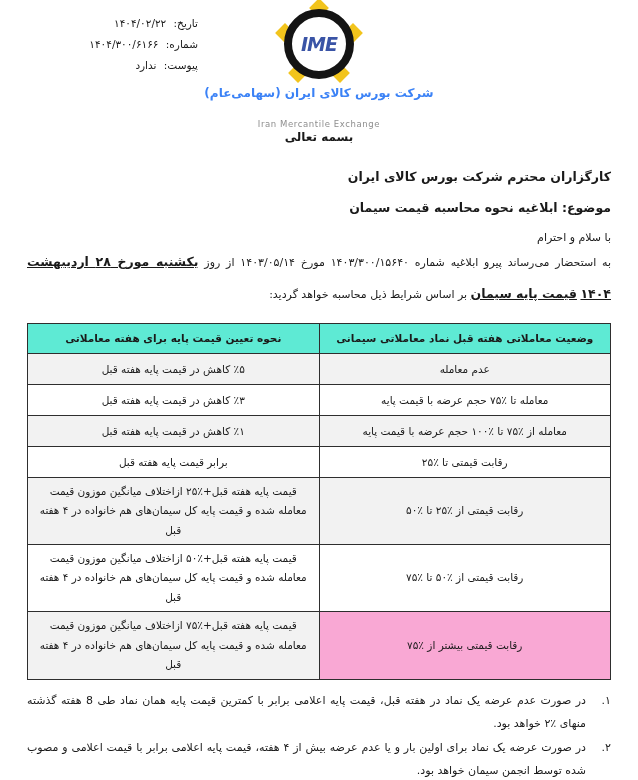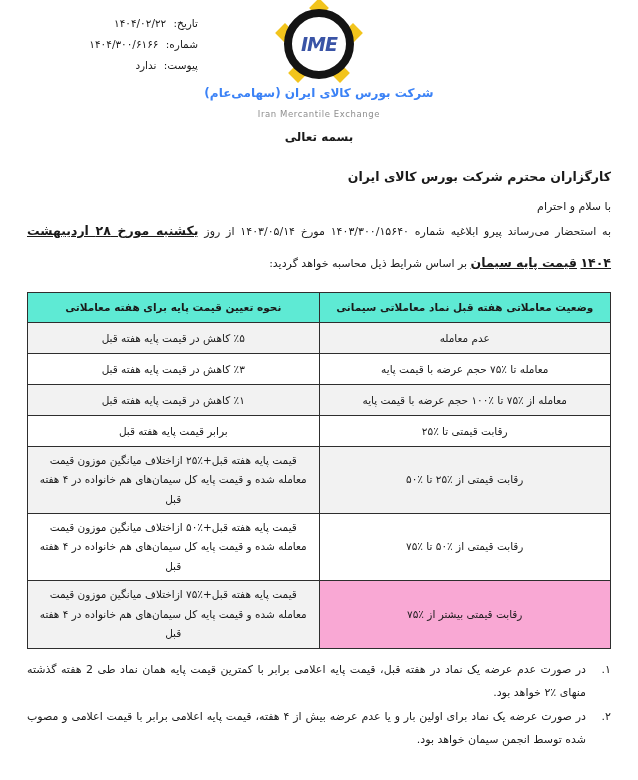--- a/index.html
+++ b/index.html
@@ -36,21 +36,21 @@
   .logo-ring {
     position:absolute; inset:4px; border-radius:50%;
     border:8px solid #141414; background:#ffffff;
     display:flex; align-items:center; justify-content:center;
   }
   .logo-monogram {
     font-weight:bold; font-style:italic; font-size:19px;
     letter-spacing:-1px; direction:ltr;
   }
   .logo-name-fa { font-weight:bold; font-size:12px; margin-top:3px; }
-  .logo-name-en { font-size:8.5px; letter-spacing:0.6px; margin-top:9px; }
+  .logo-name-en { font-size:8.5px; letter-spacing:0.6px; margin-top:19px; }
 
   
   .content { position:absolute; top:130px; right:27px; left:27px; direction:rtl; }
   .besmeh { text-align:center; font-weight:bold; font-size:12px; }
   .recipient { font-weight:bold; font-size:12.5px; margin-top:25px; }
   .subject { font-weight:bold; font-size:12.5px; margin-top:16px; }
   .salutation { font-size:11px; margin-top:16px; }
   .intro {
     font-size:11px; line-height:2.55; text-align:justify; margin-top:2px;
   }
@@ -113,20 +113,21 @@
       </div>
       <div class="logo-name-fa" style="color: #3b82f6;">شرکت بورس کالای ایران (سهامی‌عام)</div>
       <div class="logo-name-en" style="color: rgb(142, 142, 142);">Iran Mercantile Exchange</div>
     </div>
   </div>
 
   <div class="content">
 
     <div class="besmeh">بسمه تعالی</div>
     <div class="recipient">کارگزاران محترم شرکت بورس کالای ایران</div>
+    <div class="subject">موضوع: ابلاغیه نحوه محاسبه قیمت سیمان</div>
     <div class="salutation">با سلام و احترام</div>
 
     <div class="intro">
       <span>به استحضار می‌رساند پیرو ابلاغیه شماره ۱۴۰۳/۳۰۰/۱۵۶۴۰ مورخ ۱۴۰۳/۰۵/۱۴ از روز </span><span class="hl">یکشنبه مورخ ۲۸ اردیبهشت ۱۴۰۴</span><span> </span><span class="hl">قیمت پایه سیمان</span><span> بر اساس شرایط ذیل محاسبه خواهد گردید:</span>
     </div>
 
     <table class="rules">
       <thead>
         <tr>
           <th class="c-status">وضعیت معاملاتی هفته قبل نماد معاملاتی سیمانی</th>
@@ -161,21 +162,21 @@
         <tr class="multi alt">
           <td class="c-status" style="background: #f9a8d4;">رقابت قیمتی بیشتر از ٪۷۵</td>
           <td class="c-method" style="background: rgb(242, 242, 242);">قیمت پایه هفته قبل+٪۷۵ ازاختلاف میانگین موزون قیمت معامله شده و قیمت پایه کل سیمان‌های هم خانواده در ۴ هفته قبل</td>
         </tr>
       </tbody>
     </table>
 
     <div class="notes">
       <div class="note">
         <span class="note-num">۱.</span>
-        <span class="note-text">در صورت عدم عرضه یک نماد در هفته قبل، قیمت پایه اعلامی برابر با کمترین قیمت پایه همان نماد طی 2 هفته گذشته منهای ٪۲ خواهد بود.</span>
+        <span class="note-text">در صورت عدم عرضه یک نماد در هفته قبل، قیمت پایه اعلامی برابر با کمترین قیمت پایه همان نماد طی 8 هفته گذشته منهای ٪۲ خواهد بود.</span>
       </div>
       <div class="note">
         <span class="note-num">۲.</span>
         <span class="note-text">در صورت عرضه یک نماد برای اولین بار و یا عدم عرضه بیش از ۴ هفته، قیمت پایه اعلامی برابر با قیمت اعلامی و مصوب شده توسط انجمن سیمان خواهد بود.</span>
       </div>
 
     </div>
 
   </div>
 </div>

